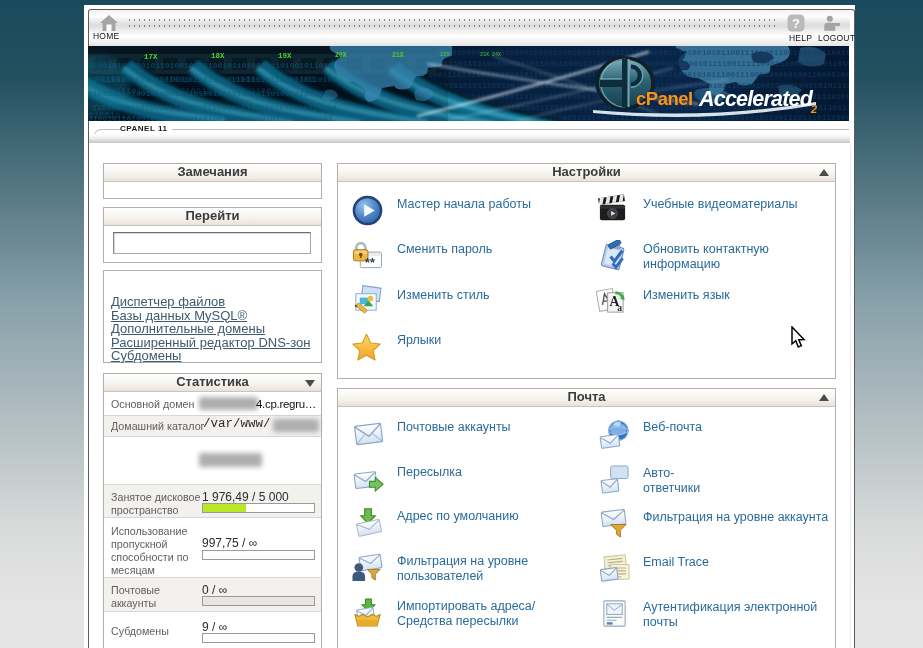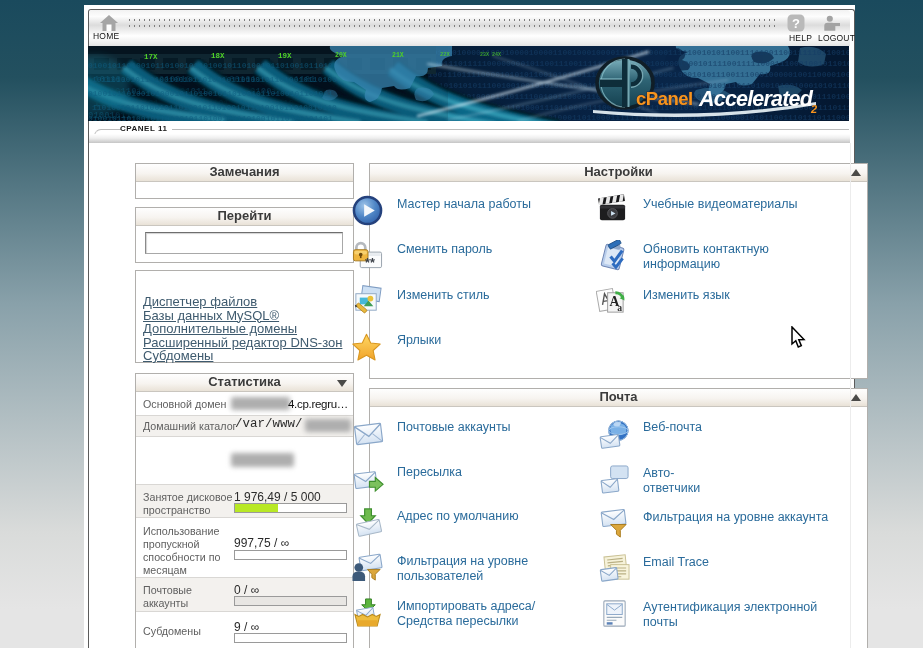--- a/index.html
+++ b/index.html
@@ -23,21 +23,21 @@
   .navtxt{font-size:8.5px;font-weight:normal;color:#111;letter-spacing:0.2px;}
   
   #banner{left:88px;top:46px;width:761px;height:75px;overflow:hidden;background:#081f38;}
   
   #cp11{left:120px;top:124px;font-size:8px;font-weight:bold;color:#1a1a1a;letter-spacing:0.5px;}
   #tabline1{left:172px;top:129px;width:677px;height:1px;background:#bcbcbc;}
   #tabline2{left:94px;top:129px;width:26px;height:6px;border-top:1px solid #bcbcbc;border-left:1px solid #c5c5c5;border-radius:8px 0 0 0;}
   #shinestrip{left:89px;top:134px;width:761px;height:9px;
     background:linear-gradient(180deg,#ffffff 0%,#efefef 45%,#c9c9c9 95%,#dadada 100%);}
   
-  .panel{position:absolute;border:1px solid #b1afac;background:#fff;margin-left:32px;}
+  .panel{position:absolute;border:1px solid #b1afac;background:#fff;}
   .hd{height:17px;background:linear-gradient(180deg,#fefefe 0%,#f7f4f0 55%,#e9e2d7 100%);
       border-bottom:1px solid #cac6bf;text-align:center;font-size:13px;font-weight:bold;
       color:#3b3b3b;line-height:16px;position:relative;}
   .tri{position:absolute;right:6px;top:5px;width:0;height:0;border-left:5px solid transparent;
        border-right:5px solid transparent;}
   .tri.up{border-bottom:7px solid #4a4a48;}
   .tri.dn{border-top:7px solid #4a4a48;top:6px;}
   
   .slink{color:#3e5a6e;font-size:13px;line-height:13.5px;text-decoration:underline;}
   

